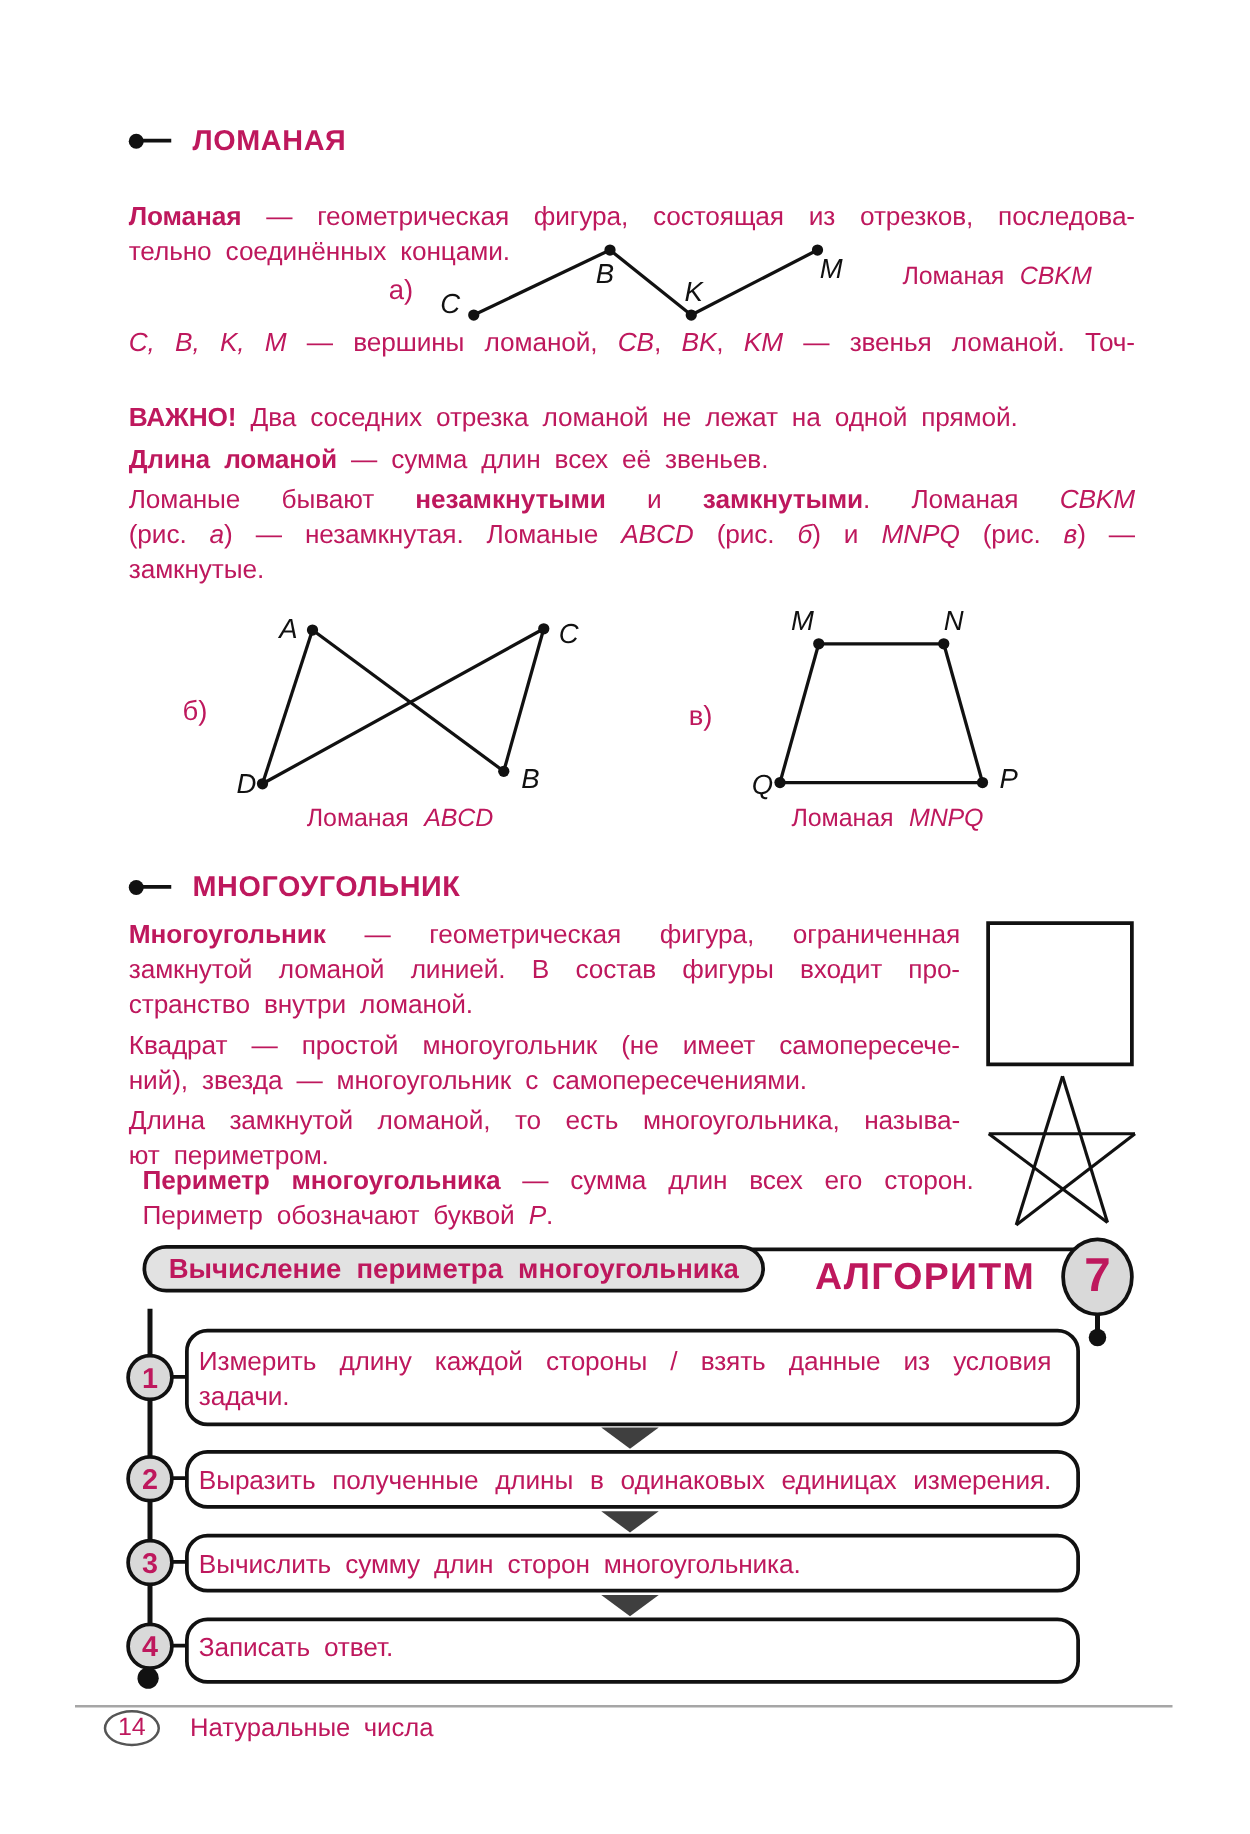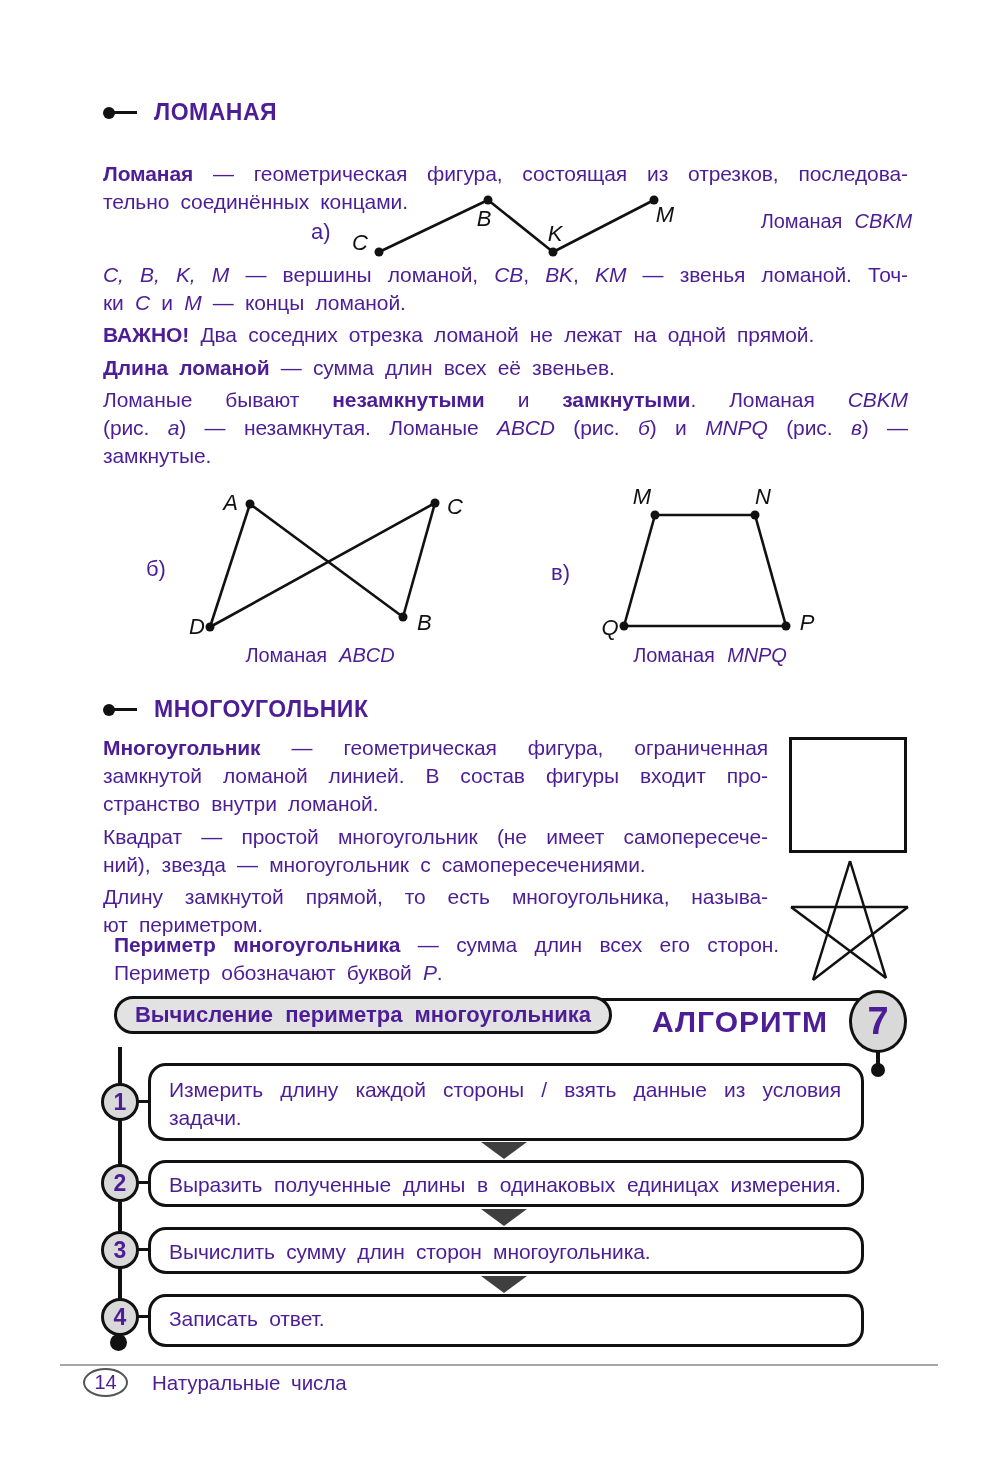--- a/index.html
+++ b/index.html
@@ -1,38 +1,38 @@
 <!DOCTYPE html>
 <html><head>
 <meta charset="utf-8">
 <style>
   html,body{margin:0;padding:0;background:#fff;}
   .page{position:relative;width:1000px;height:1467px;background:#ffffff;
-        font-family:"Liberation Sans",sans-serif;color:#4c1d95;overflow:hidden;}
+        font-family:"Liberation Sans",sans-serif;color:#be185d;overflow:hidden;}
   .abs{position:absolute;}
 
   
   .sec-head{display:flex;align-items:center;gap:17px;}
   .bullet{width:34px;height:13px;position:relative;flex:0 0 auto;}
   .bullet::before{content:"";position:absolute;left:0;top:1px;width:12px;height:12px;border-radius:50%;background:#111;}
   .bullet::after{content:"";position:absolute;left:9px;top:5px;width:25px;height:3px;background:#111;}
   .sec-title{font-size:23px;font-weight:700;letter-spacing:.5px;}
 
   
   .para{font-size:21px;line-height:28px;}
   .tl{text-align:justify;word-spacing:5.5px;letter-spacing:-.1px;}
   .tl.j{text-align-last:justify;}
 
   
   .fig text{font:italic 22px "Liberation Sans",sans-serif;fill:#111;}
   .fig line{stroke:#111;stroke-width:2.6;}
   .fig circle{fill:#111;}
   .fig-label{font-size:22px;}
   .fig-caption{font-size:20px;line-height:24px;}
-  .fig-caption .tl{text-align:right;text-align-last:auto;word-spacing:7px;}
+  .fig-caption .tl{text-align:left;text-align-last:auto;word-spacing:7px;}
   .fig-caption.center .tl{text-align:center;}
 
   #sec1-head{left:103px;top:99px;}
   #p-def{left:103px;top:136px;width:805px;margin-top:24px;}
   #fig-a{left:300px;top:186px;}
   #fig-a-label{left:311px;top:219px;}
   #fig-a-caption{left:722px;top:209px;width:190px;}
   #p-vertices{left:103px;top:261px;width:805px;}
   #p-important{left:103px;top:321px;width:805px;}
   #p-length{left:103px;top:354px;width:805px;}
@@ -68,21 +68,21 @@
   #alg-num-dot{left:871px;top:1063px;width:14px;height:14px;border-radius:50%;background:#111;}
   #alg-rail{left:118px;top:1047px;width:3.5px;height:296px;background:#111;}
   #alg-rail-dot{left:110px;top:1334px;width:17px;height:17px;border-radius:50%;background:#111;}
   .step-circle{position:absolute;left:101px;width:38px;height:38px;background:#d9d9d9;border:3px solid #111;
                border-radius:50%;box-sizing:border-box;display:flex;align-items:center;justify-content:center;
                font-size:23px;font-weight:700;}
   #c1{top:1083px}#c2{top:1164px}#c3{top:1231px}#c4{top:1298px}
   .nub{position:absolute;left:137px;width:13px;height:3px;background:#111;}
   #n1{top:1100px}#n2{top:1181px}#n3{top:1248px}#n4{top:1315px}
   .step-box{position:absolute;left:148px;width:716px;background:#fff;border:3px solid #111;border-radius:18px;
-            box-sizing:border-box;font-size:21px;line-height:28px;padding:8px 20px 0 18px;}
+            box-sizing:border-box;font-size:21px;line-height:28px;padding:8px 20px 0 8px;}
   #b1{top:1063px;height:78px;padding-top:10px;}
   #b2{top:1160px;height:47px;}
   #b3{top:1227px;height:47px;}
   #b4{top:1294px;height:53px;}
   .tri{position:absolute;width:0;height:0;border-left:23px solid transparent;border-right:23px solid transparent;
        border-top:17px solid #3f3f3f;}
   #t1{left:481px;top:1142px}#t2{left:481px;top:1209px}#t3{left:481px;top:1276px}
 
   
   #footer-line{left:60px;top:1364px;width:878px;height:2px;background:#a6a6a6;}
@@ -118,21 +118,20 @@
     <text x="184" y="40" text-anchor="middle">B</text>
     <text x="255" y="55" text-anchor="middle">K</text>
     <text x="365" y="36" text-anchor="middle">M</text>
   </svg>
   <div class="abs fig-caption" id="fig-a-caption">
       <div class="tl"><span>Ломаная </span><span style="font-style: italic;">CBKM</span></div>
     </div>
 
   <div class="abs para" id="p-vertices">
       <div class="tl j"><span style="font-style: italic;">C, B, K, M</span><span> — вершины ломаной, </span><span style="font-style: italic;">CB</span><span>, </span><span style="font-style: italic;">BK</span><span>, </span><span style="font-style: italic;">KM</span><span> — звенья ломаной. Точ-</span></div>
-      <div class="tl"><span>ки </span><span style="font-style: italic;">C</span><span> и </span><span style="font-style: italic;">M</span><span> — концы ломаной.</span></div>
     </div>
   <div class="abs para" id="p-important">
       <div class="tl"><span style="font-weight: 700;">ВАЖНО!</span><span> Два соседних отрезка ломаной не лежат на одной прямой.</span></div>
     </div>
   <div class="abs para" id="p-length">
       <div class="tl"><span style="font-weight: 700;">Длина ломаной</span><span> — сумма длин всех её звеньев.</span></div>
     </div>
   <div class="abs para" id="p-types">
       <div class="tl j"><span>Ломаные бывают </span><span style="font-weight: 700;">незамкнутыми</span><span> и </span><span style="font-weight: 700;">замкнутыми</span><span>. Ломаная </span><span style="font-style: italic;">CBKM</span></div>
       <div class="tl j"><span>(рис. </span><span style="font-style: italic;">а</span><span>) — незамкнутая. Ломаные </span><span style="font-style: italic;">ABCD</span><span> (рис. </span><span style="font-style: italic;">б</span><span>) и </span><span style="font-style: italic;">MNPQ</span><span> (рис. </span><span style="font-style: italic;">в</span><span>) —</span></div>
@@ -185,21 +184,21 @@
   <div class="abs para" id="p-poly-def">
       <div class="tl j"><span style="font-weight: 700;">Многоугольник</span><span> — геометрическая фигура, ограниченная</span></div>
       <div class="tl j"><span>замкнутой ломаной линией. В состав фигуры входит про-</span></div>
       <div class="tl"><span>странство внутри ломаной.</span></div>
     </div>
   <div class="abs para" id="p-square-star">
       <div class="tl j"><span>Квадрат — простой многоугольник (не имеет самопересече-</span></div>
       <div class="tl"><span>ний), звезда — многоугольник с самопересечениями.</span></div>
     </div>
   <div class="abs para" id="p-perim-name">
-      <div class="tl j"><span>Длину замкнутой прямой, то есть многоугольника, называ-</span></div>
+      <div class="tl j"><span>Длина замкнутой ломаной, то есть многоугольника, называ-</span></div>
       <div class="tl"><span>ют </span><span style="font-weight: 400;">периметром</span><span>.</span></div>
     </div>
   <div class="abs para" id="p-perim-def">
       <div class="tl j"><span style="font-weight: 700;">Периметр многоугольника</span><span> — сумма длин всех его сторон.</span></div>
       <div class="tl"><span>Периметр обозначают буквой </span><span style="font-style: italic;">P</span><span>.</span></div>
     </div>
 
   <div class="abs" id="square-fig"></div>
   <svg class="abs" id="star-fig" width="136" height="132">
     <line x1="71" y1="6" x2="34" y2="125"></line>

